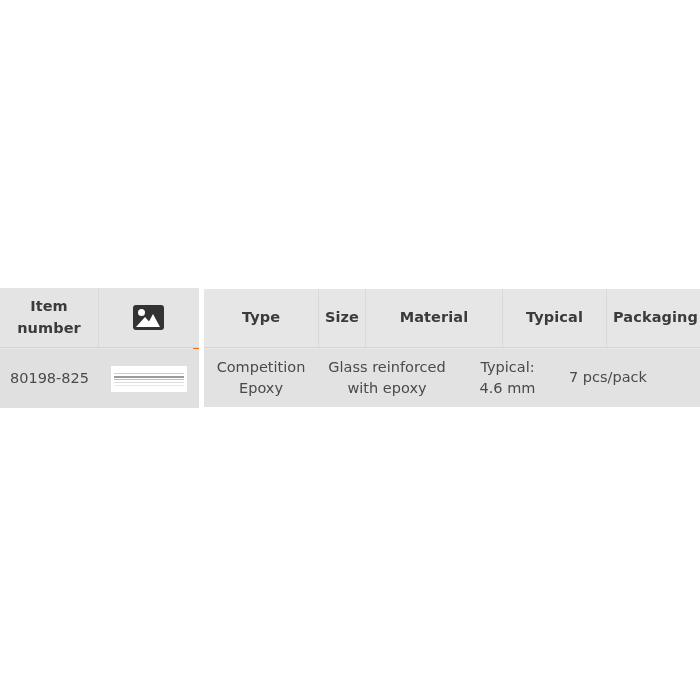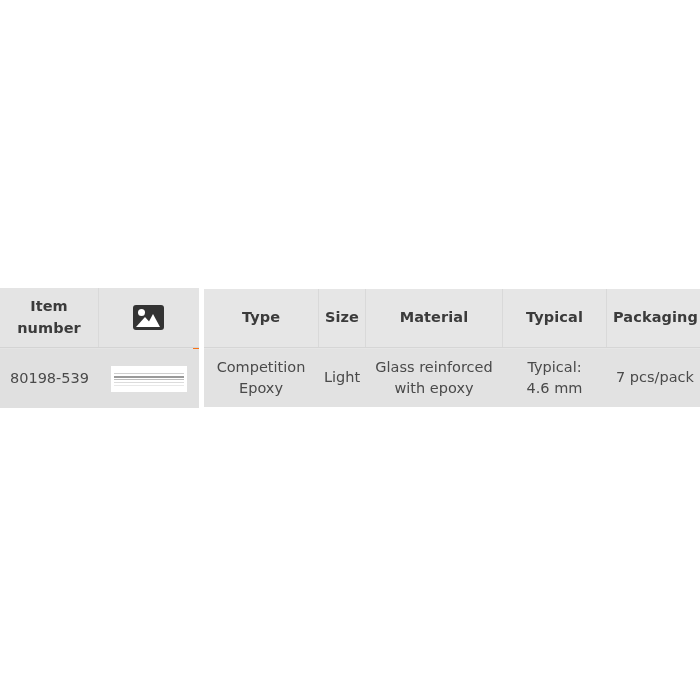--- a/index.html
+++ b/index.html
@@ -244,21 +244,21 @@
           <span class="pic-icon">
             <span class="sun"></span>
             <span class="mtn"></span>
             <span class="mtn2"></span>
           </span>
         </div>
       </div>
 
       <div class="left-body">
         <div class="lb-cell-item td">
-          <span class="cell-text">80198-539</span>
+          <span class="cell-text">80198-825</span>
         </div>
         <div class="lb-cell-img">
           <span class="thumb">
             <span class="ln a"></span>
             <span class="ln b"></span>
             <span class="ln c"></span>
             <span class="ln d"></span>
             <span class="ln e"></span>
           </span>
         </div>
@@ -286,23 +286,20 @@
         </div>
       </div>
 
       <div class="right-body">
         <div class="rcell td w-type">
           <span>
             <span class="cell-text">Competition</span>
             <span class="cell-text">Epoxy</span>
           </span>
         </div>
-        <div class="rcell td w-size">
-          <span class="cell-text">Light</span>
-        </div>
         <div class="rcell td w-mat">
           <span>
             <span class="cell-text">Glass reinforced</span>
             <span class="cell-text">with epoxy</span>
           </span>
         </div>
         <div class="rcell td w-typ">
           <span>
             <span class="cell-text">Typical:</span>
             <span class="cell-text">4.6 mm</span>

